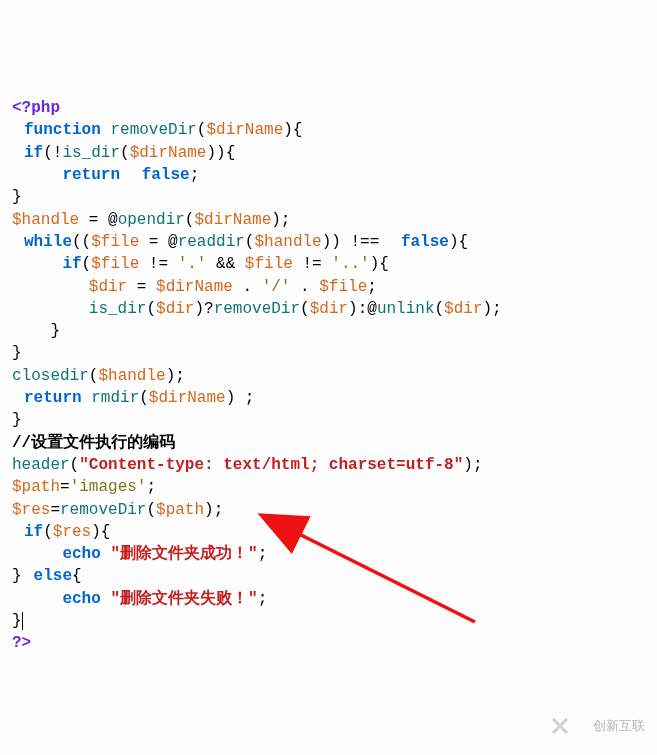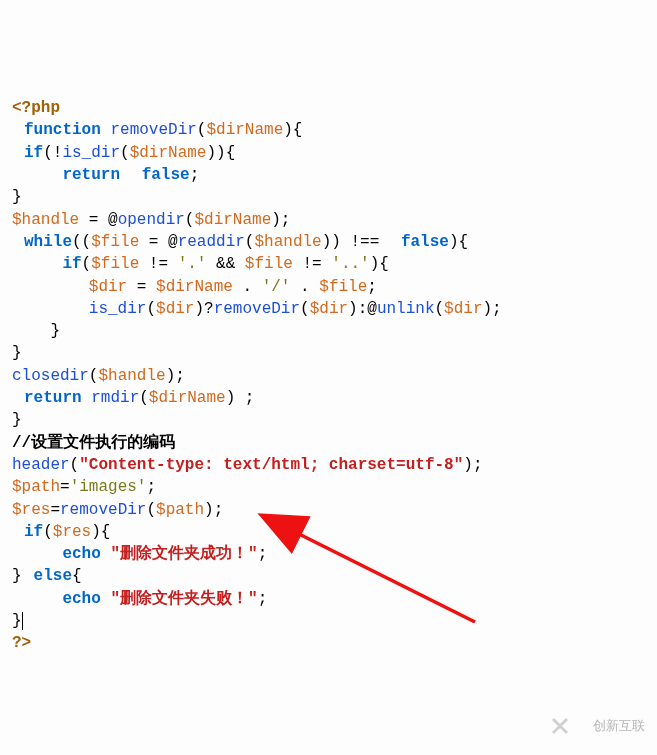--- a/index.html
+++ b/index.html
@@ -10,23 +10,23 @@
     line-height: 22.3px;
     background: #fdfdfd;
     color: #000;
     white-space: pre;
     position: relative;
     width: 657px;
     height: 755px;
     box-sizing: border-box;
     overflow: hidden;
   }
-  .t-red   { color: #a16207; font-weight: bold; }
+  .t-red   { color: #6d28d9; font-weight: bold; }
   .t-kw    { color: #0066cc; font-weight: bold; margin-left: 12px; } 
-  .t-func  { color: #1d4ed8; margin-top: 46px; } 
+  .t-func  { color: #0f766e; margin-top: 46px; } 
   .t-var   { color: #d2691e; margin-top: 16px; } 
   .t-str   { color: #c41e1e; font-weight: bold; } 
   .t-strg  { color: #7a7a1a; } 
   .t-cmt   { color: #000000; font-weight: bold; }
   .cursor {
     display: inline-block;
     width: 1px;
     height: 18px;
     background: #000;
     vertical-align: text-bottom;

